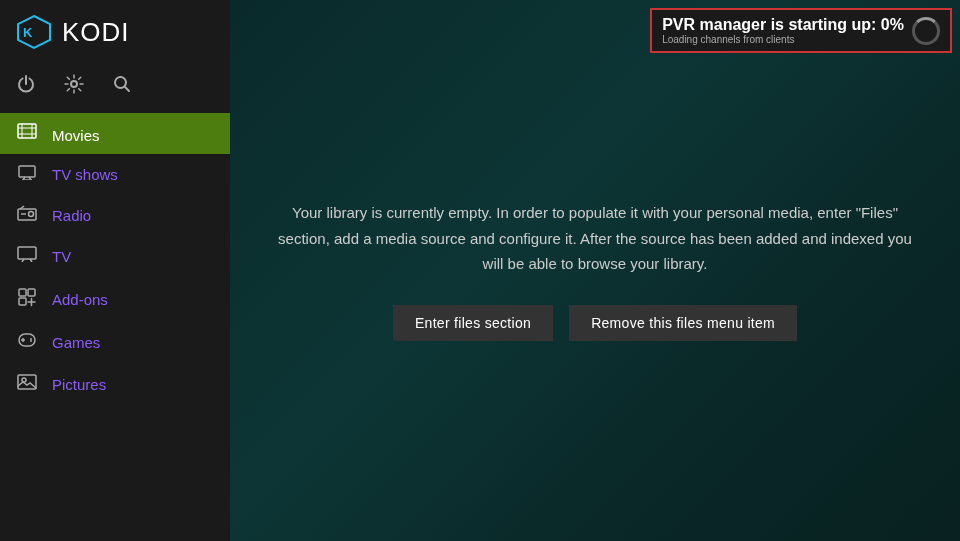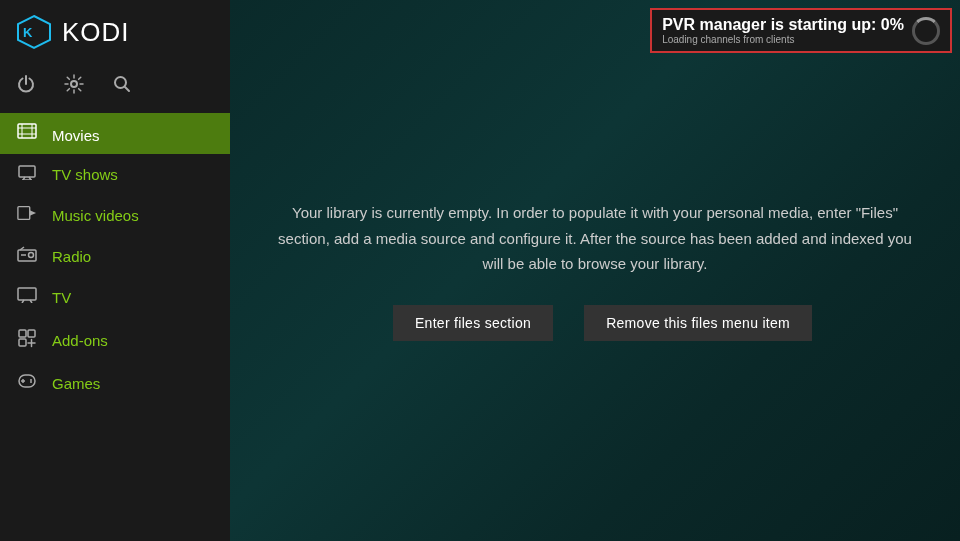--- a/index.html
+++ b/index.html
@@ -55,21 +55,21 @@
       font-size: 20px;
       cursor: pointer;
     }
 
     .nav-item {
       display: flex;
       align-items: center;
       padding: 10px 16px;
       gap: 14px;
       cursor: pointer;
-      color: #84cc16;
+      color: #8b5cf6;
       font-size: 15px;
     }
 
     .nav-item.active {
       background: #4d7c0f;
       color: #ffffff;
       align-items: flex-end;
     }
 
     .nav-item .nav-icon {
@@ -159,21 +159,20 @@
     }
 
     .action-btn {
       background: #333333;
       color: #ffffff;
       border: none;
       padding: 10px 22px;
       font-size: 14px;
       cursor: pointer;
       letter-spacing: 0.3px;
-      margin-left: 15px;
     }
   </style>
 </head>
 <body>
 
 <div class="sidebar">
   <div class="sidebar-header">
 
     <svg class="kodi-logo" viewBox="0 0 36 36" xmlns="http://www.w3.org/2000/svg">
       <polygon points="18,2 34,10 34,26 18,34 2,26 2,10" fill="none" stroke="#1ebbee" stroke-width="2"></polygon>
@@ -222,29 +221,20 @@
           <rect x="2" y="2" width="16" height="11" rx="1" stroke="#aaa" stroke-width="1.5"></rect>
           <line x1="8" y1="13" x2="6" y2="16" stroke="#aaa" stroke-width="1.5"></line>
           <line x1="12" y1="13" x2="14" y2="16" stroke="#aaa" stroke-width="1.5"></line>
           <line x1="5" y1="16" x2="15" y2="16" stroke="#aaa" stroke-width="1.5"></line>
         </svg>
       </span>
       <span>TV shows</span>
     </div>
     <div class="nav-item">
       <span class="nav-icon">
-        <svg width="20" height="16" viewBox="0 0 22 16" fill="none" xmlns="http://www.w3.org/2000/svg">
-          <rect x="1" y="1" width="13" height="14" rx="1" stroke="#aaa" stroke-width="1.5"></rect>
-          <path d="M14 5l7 3-7 3V5z" fill="#aaa"></path>
-        </svg>
-      </span>
-      <span>Music videos</span>
-    </div>
-    <div class="nav-item">
-      <span class="nav-icon">
         <svg width="20" height="16" viewBox="0 0 20 16" fill="none" xmlns="http://www.w3.org/2000/svg">
           <rect x="1" y="4" width="18" height="11" rx="1" stroke="#aaa" stroke-width="1.5"></rect>
           <line x1="3" y1="4" x2="7" y2="1" stroke="#aaa" stroke-width="1.5"></line>
           <circle cx="14" cy="9" r="2.5" stroke="#aaa" stroke-width="1.5"></circle>
           <line x1="4" y1="9" x2="9" y2="9" stroke="#aaa" stroke-width="1.5"></line>
         </svg>
       </span>
       <span>Radio</span>
     </div>
     <div class="nav-item">
@@ -273,20 +263,30 @@
         <svg width="22" height="16" viewBox="0 0 22 16" fill="none" xmlns="http://www.w3.org/2000/svg">
           <path d="M3 8C3 4.686 5.686 2 9 2h4c3.314 0 6 2.686 6 6s-2.686 6-6 6H9c-3.314 0-6-2.686-6-6z" stroke="#aaa" stroke-width="1.5"></path>
           <line x1="7" y1="6" x2="7" y2="10" stroke="#aaa" stroke-width="1.5"></line>
           <line x1="5" y1="8" x2="9" y2="8" stroke="#aaa" stroke-width="1.5"></line>
           <circle cx="15" cy="7" r="1" fill="#aaa"></circle>
           <circle cx="15" cy="9" r="1" fill="#aaa"></circle>
         </svg>
       </span>
       <span>Games</span>
     </div>
+    <div class="nav-item">
+      <span class="nav-icon">
+        <svg width="20" height="18" viewBox="0 0 20 18" fill="none" xmlns="http://www.w3.org/2000/svg">
+          <rect x="1" y="2" width="18" height="14" rx="1" stroke="#aaa" stroke-width="1.5"></rect>
+          <circle cx="7" cy="7" r="2" stroke="#aaa" stroke-width="1.5"></circle>
+          <path d="M1 13l5-4 4 3 3-2 6 5" stroke="#aaa" stroke-width="1.5" stroke-linecap="round"></path>
+        </svg>
+      </span>
+      <span>Pictures</span>
+    </div>
   </nav>
 </div>
 
 <div class="main">
 
   <div class="pvr-notification">
     <div class="pvr-text">
       <div class="pvr-title">PVR manager is starting up: 0%</div>
       <div class="pvr-subtitle">Loading channels from clients</div>
     </div>

